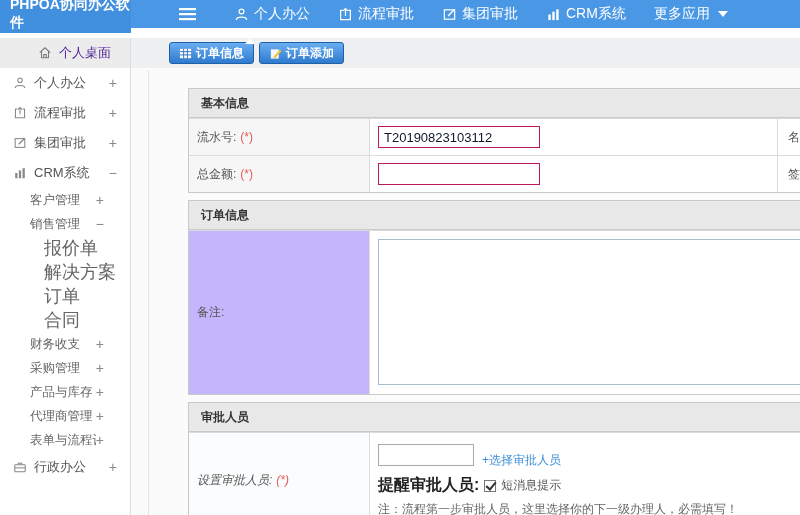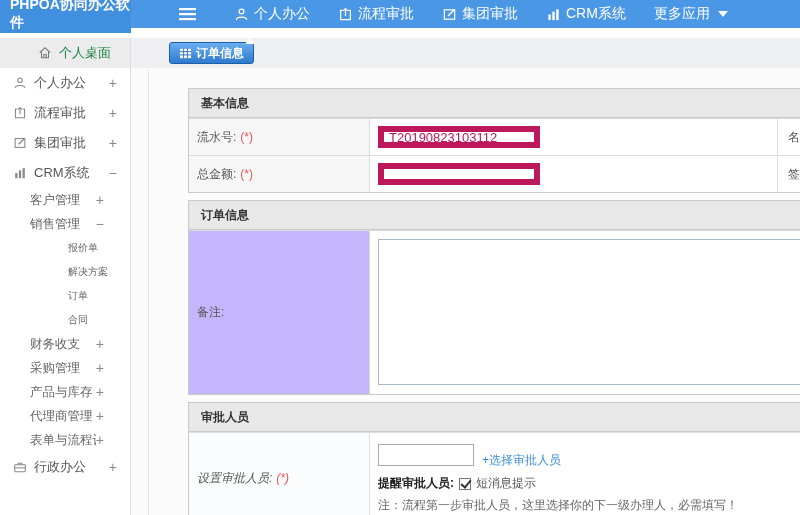--- a/index.html
+++ b/index.html
@@ -15,26 +15,26 @@
   .nav-menu { display:flex; align-items:center; margin-left:38px; gap:28px; }
   .nav-item { display:flex; align-items:center; gap:5px; color:#fff; font-size:14px; cursor:pointer; }
   .caret-down { width:0; height:0; border-left:5px solid transparent;
     border-right:5px solid transparent; border-top:6px solid #fff; margin-left:3px; }
 
   
   .sidebar { position:absolute; left:0; top:38px; width:131px; height:477px;
     background:#fff; border-right:1px solid #ddd; z-index:20; }
   .side-item { display:flex; align-items:center; height:30px; padding:0 13px;
     color:#555; font-size:13px; cursor:pointer; }
-  .side-item.selected { background:#ececec; color:#15803d;padding-left:38px; }
+  .side-item.selected { background:#ececec; color:#4c1d95;padding-left:38px; }
   .side-item .s-icon { margin-right:7px; display:flex; align-items:center; }
   .side-item .grow { flex:1; white-space:nowrap; overflow:hidden; }
   .side-item .expand { color:#888; font-size:14px; }
   .side-item.lv2 { padding-left:30px; padding-right:26px; height:24px; font-size:12.5px; color:#666; }
-  .side-item.lv3 { padding-left:68px; height:24px; font-size:10px; color:#666; }
+  .side-item.lv3 { padding-left:44px; height:24px; font-size:18px; color:#666; }
 
   
   .tabstrip { position:absolute; left:131px; top:38px; right:0; height:30px;
     background:#eef0f2; display:flex; align-items:flex-start; z-index:10; }
   .tabs { display:flex; margin-left:38px; margin-top:4px; gap:5px; position:relative; }
   .tab { height:22px; display:flex; align-items:center; gap:4px; padding:0 9px;
     background:linear-gradient(#6aaef2,#2e7ace); border:1px solid #1d60a7;
     border-radius:3px; color:#fff; font-size:12px; font-weight:bold; cursor:pointer; }
   .notch { position:absolute; left:76px; top:-4px; width:0; height:0;
     border-left:5px solid transparent; border-right:5px solid transparent;
@@ -51,36 +51,36 @@
     font-size:12px; font-weight:bold; color:#333; }
   .frow { display:flex; border-top:1px solid #dcdcdc; }
   .frow:first-of-type { border-top:none; }
   .cell-label { width:181px; background:#f6f6f6; border-right:1px solid #dcdcdc;
     padding:0 8px; font-size:12px; color:#555; display:flex; align-items:center; }
   .cell-label .req { color:#e45b5b; margin-left:4px; }
   .cell-field { width:408px; border-right:1px solid #dcdcdc; padding:7px 8px;
     display:flex; align-items:center; }
   .cell-label2 { flex:1; padding:0 10px; font-size:12px; color:#555;
     display:flex; align-items:center; background:#fff; white-space:nowrap; }
-  .txt-input { width:162px; height:22px; border:6px solid #be185d; padding:0 5px;
-    font-size:13px; color:#be185d; font-family:inherit; }
+  .txt-input { width:162px; height:22px; border:1px solid #be185d; padding:0 5px;
+    font-size:13px; color:#0f172a; font-family:inherit; }
 
   .row-remark { height:164px; }
   .cell-label.blue { background:#c4b5fd; }
   .cell-remark { flex:1; padding:8px 0 8px 8px; }
   .remark-area { width:562px; height:146px; border:1px solid #a4bccb; resize:none;
     font-family:inherit; font-size:13px; color:#333; }
 
   .cell-approver { flex:1; padding:7px 8px 9px 8px; font-size:12px; color:#555; }
   .appr-line1 { display:flex; align-items:center; }
   .appr-input { width:96px; height:22px; border:1px solid #a9a9a9; padding:0 4px;
     font-size:13px; font-family:inherit; }
   .pick-link { color:#3e8fd8; font-size:12px; margin-left:8px; text-decoration:none; cursor:pointer;margin-top:12px; }
   .appr-line2 { display:flex; align-items:center; margin-top:6px; gap:5px; }
-  .remind { font-weight:bold; color:#222; font-size:12px; }
+  .remind { font-weight:bold; color:#222; font-size:16px; }
   .cb { width:12px; height:12px; border:1px solid #777; background:#fff;
     position:relative; display:inline-block; cursor:pointer; }
   .cb::after { content:""; position:absolute; left:3px; top:-1px; width:4px; height:8px;
     border-right:2px solid #333; border-bottom:2px solid #333; transform:rotate(40deg); }
   .appr-note { margin-top:5px; color:#666; font-size:12px; white-space:nowrap; }
 
   svg { display:block; }
 </style>
 </head>
 <body>
@@ -248,20 +248,29 @@
 <div class="tabstrip">
   <div class="tabs">
     <div class="tab">
       <span>
         <svg width="13" height="13" viewBox="0 0 14 14">
             <rect x="1" y="2" width="12" height="10" fill="#fff"></rect>
             <path d="M1 5 H13 M1 8.5 H13 M5 2 V12 M9 2 V12" stroke="#2a6cb4" stroke-width="1"></path>
           </svg>
       </span>
       <span>订单信息</span>
+    </div>
+    <div class="tab">
+      <span>
+        <svg width="13" height="13" viewBox="0 0 14 14">
+            <rect x="2" y="2.5" width="8.5" height="10" fill="#f3f6fa"></rect>
+            <path d="M5.5 11.5 L12.5 3.5" stroke="#f0c53f" stroke-width="2.4"></path>
+          </svg>
+      </span>
+      <span>订单添加</span>
     </div>
     <div class="notch"></div>
   </div>
 </div>
 
 <div class="content-bg"></div>
 <div class="panel-line"></div>
 
 <div class="form-wrap">
 

